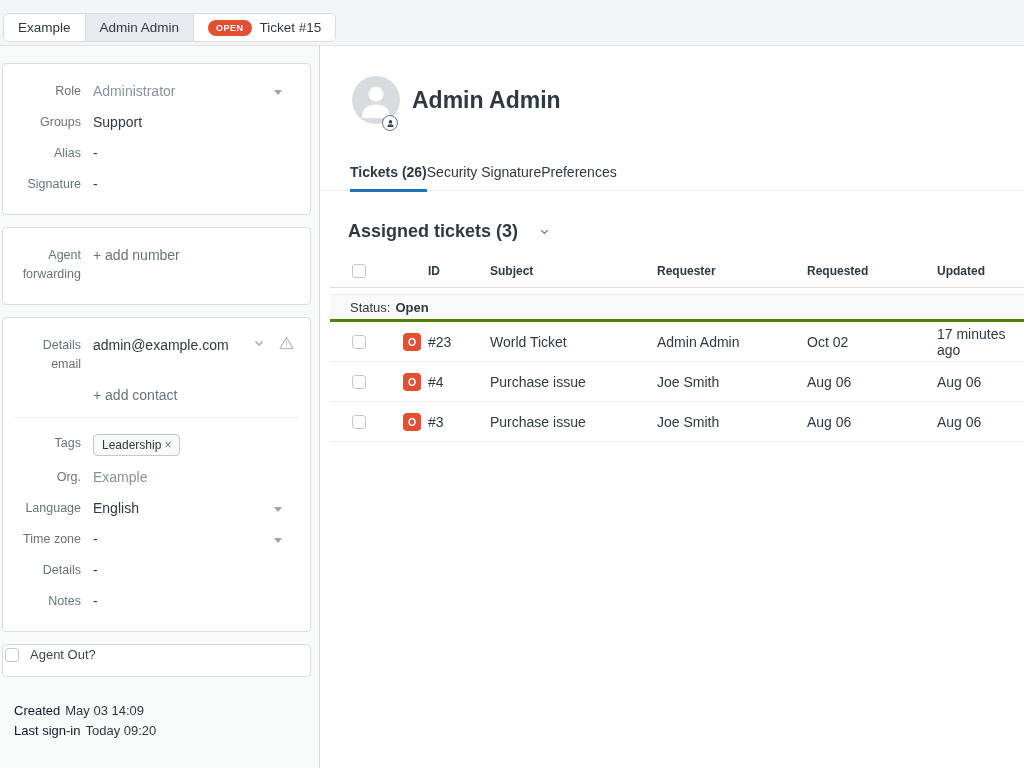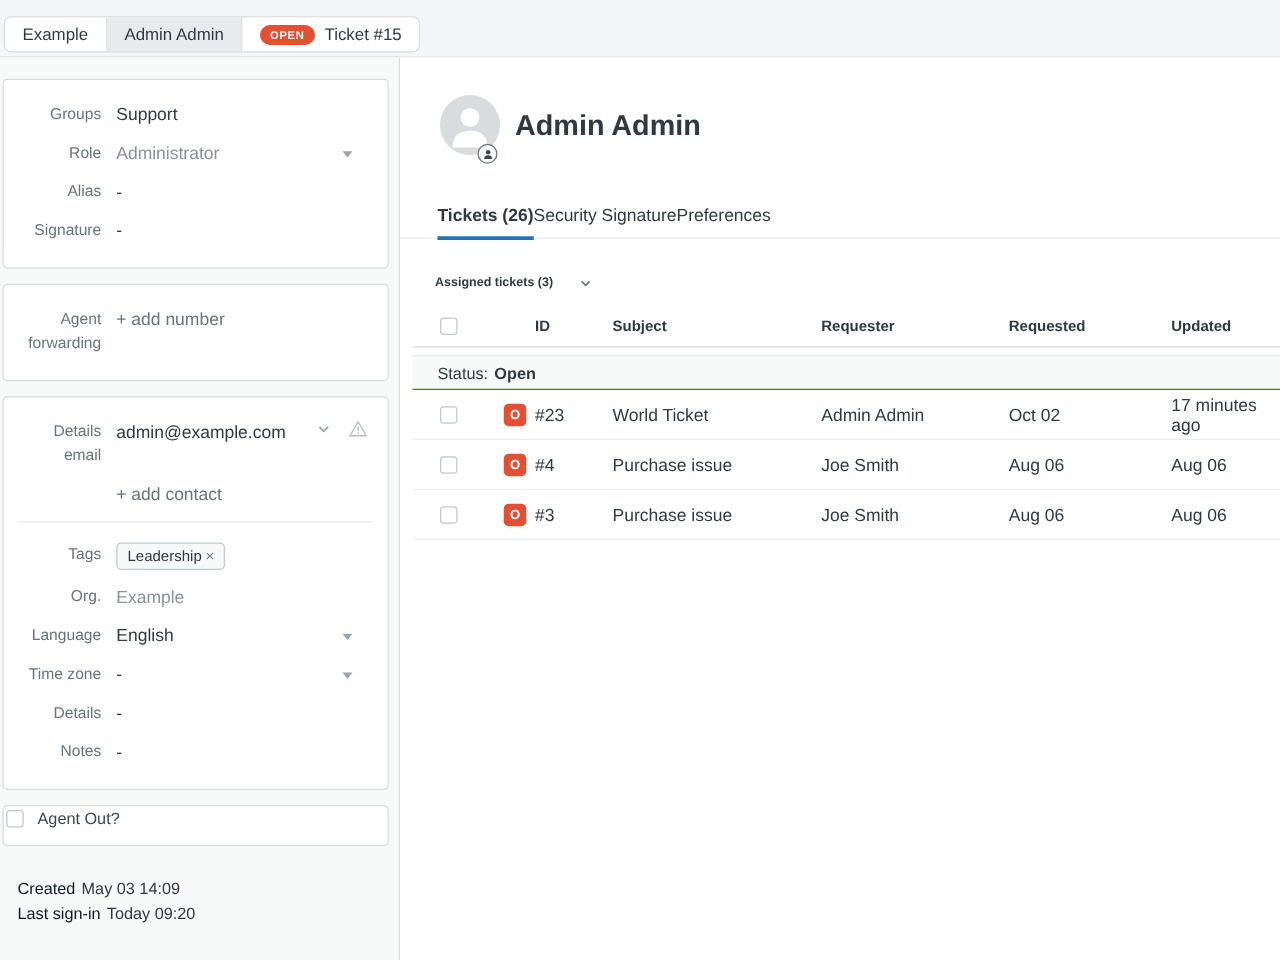--- a/index.html
+++ b/index.html
@@ -58,30 +58,30 @@
     display:flex; align-items:center; justify-content:center; }
   .page-title { margin-left:12px; font-size:23px; font-weight:bold; color:#2f3941; }
 
   .profile-tabs { display:flex; margin-top:40px; padding-left:30px;
     border-bottom:1px solid #e9ebed; }
   .ptab { font-size:14px; color:#2f3941; padding-bottom:9px; margin-bottom:-2px;
     border-bottom:3px solid transparent; cursor:pointer; }
   .ptab.active { font-weight:bold; border-bottom-color:var(--accent-blue,#1f73b7); }
 
   .section-head { margin:30px 6px 12px 28px; display:flex; align-items:center; gap:21px;
-    font-size:10px; font-weight:bold; color:#2f3941; }
+    font-size:18px; font-weight:bold; color:#2f3941; }
 
   
   .tickets-table { margin-left:10px; }
   .t-grid { display:grid; grid-template-columns:58px 40px 62px 167px 150px 130px auto;
     align-items:center; }
   .t-head { height:34px; border-bottom:1px solid #d8dcde; font-size:12px;
     font-weight:bold; color:#2f3941; }
   .status-bar { margin-top:6px; height:28px; background:#f8f9f9;
-    border-top:1px solid #e9ebed; border-bottom:1px solid #4d7c0f;
+    border-top:1px solid #e9ebed; border-bottom:3px solid #4d7c0f;
     display:flex; align-items:center; padding-left:20px; font-size:13px; color:#2f3941; }
   .status-bar b { margin-left:5px; }
   .t-row { height:40px; border-bottom:1px solid #e9ebed; font-size:14px; color:#2f3941; }
   .cb-cell { margin-left:22px; }
   .o-badge { width:18px; height:18px; margin-left:15px; background:var(--open-red,#e34f32);
     border-radius:4px; color:#fff; font-size:10.5px; font-weight:bold;
     display:flex; align-items:center; justify-content:center; }
 </style>
 </head>
 <body>
@@ -100,27 +100,27 @@
     </div>
   </div>
 </div>
 
 <div class="content">
 
   <div class="sidebar">
 
     <div class="card">
       <div class="f-row">
-        <span class="f-label">Groups</span>
-        <span class="f-value">Support</span>
-      </div>
-      <div class="f-row">
         <span class="f-label">Role</span>
         <span class="f-value muted">Administrator</span>
         <span class="caret"></span>
+      </div>
+      <div class="f-row">
+        <span class="f-label">Groups</span>
+        <span class="f-value">Support</span>
       </div>
       <div class="f-row">
         <span class="f-label">Alias</span>
         <span class="f-value">-</span>
       </div>
       <div class="f-row">
         <span class="f-label">Signature</span>
         <span class="f-value">-</span>
       </div>
     </div>

